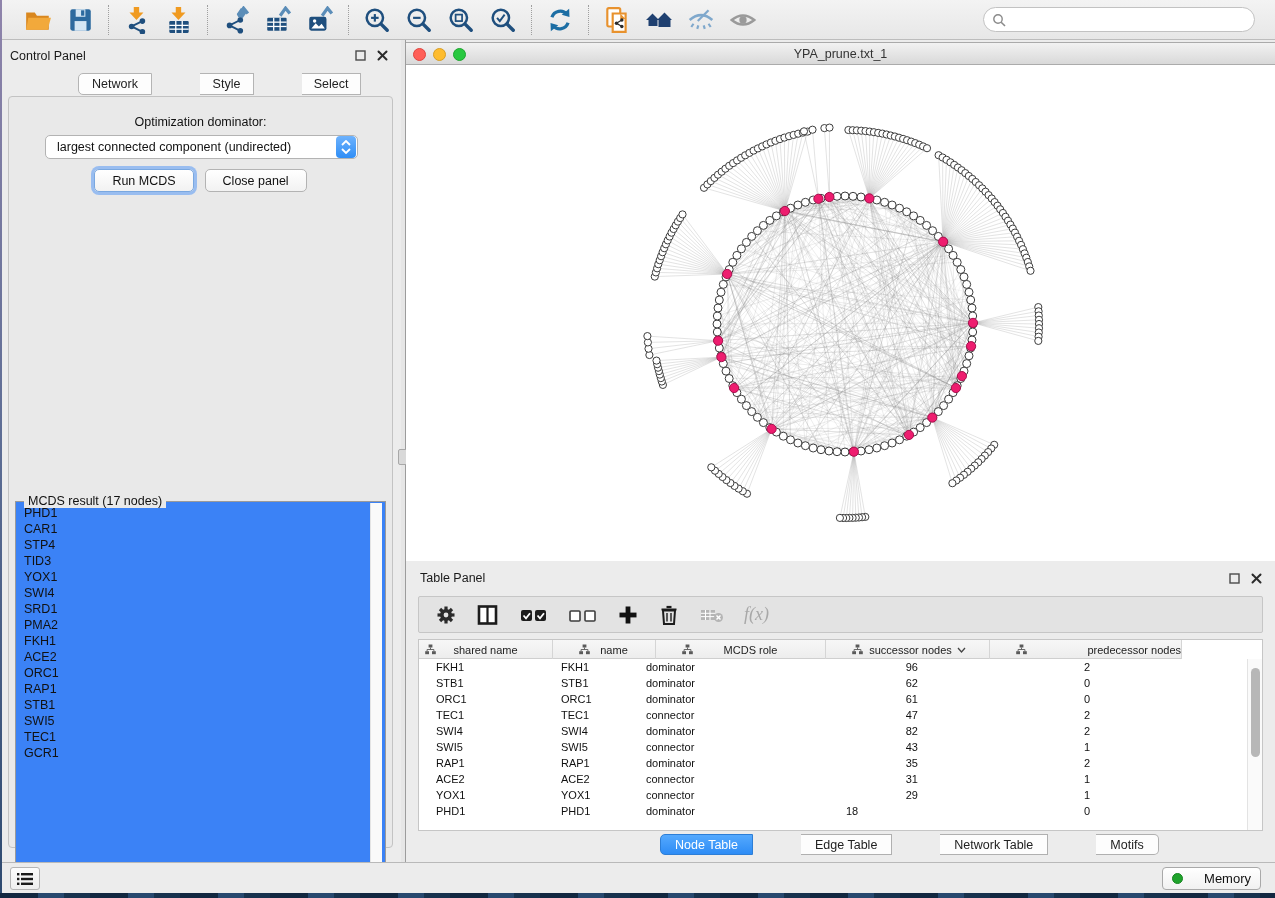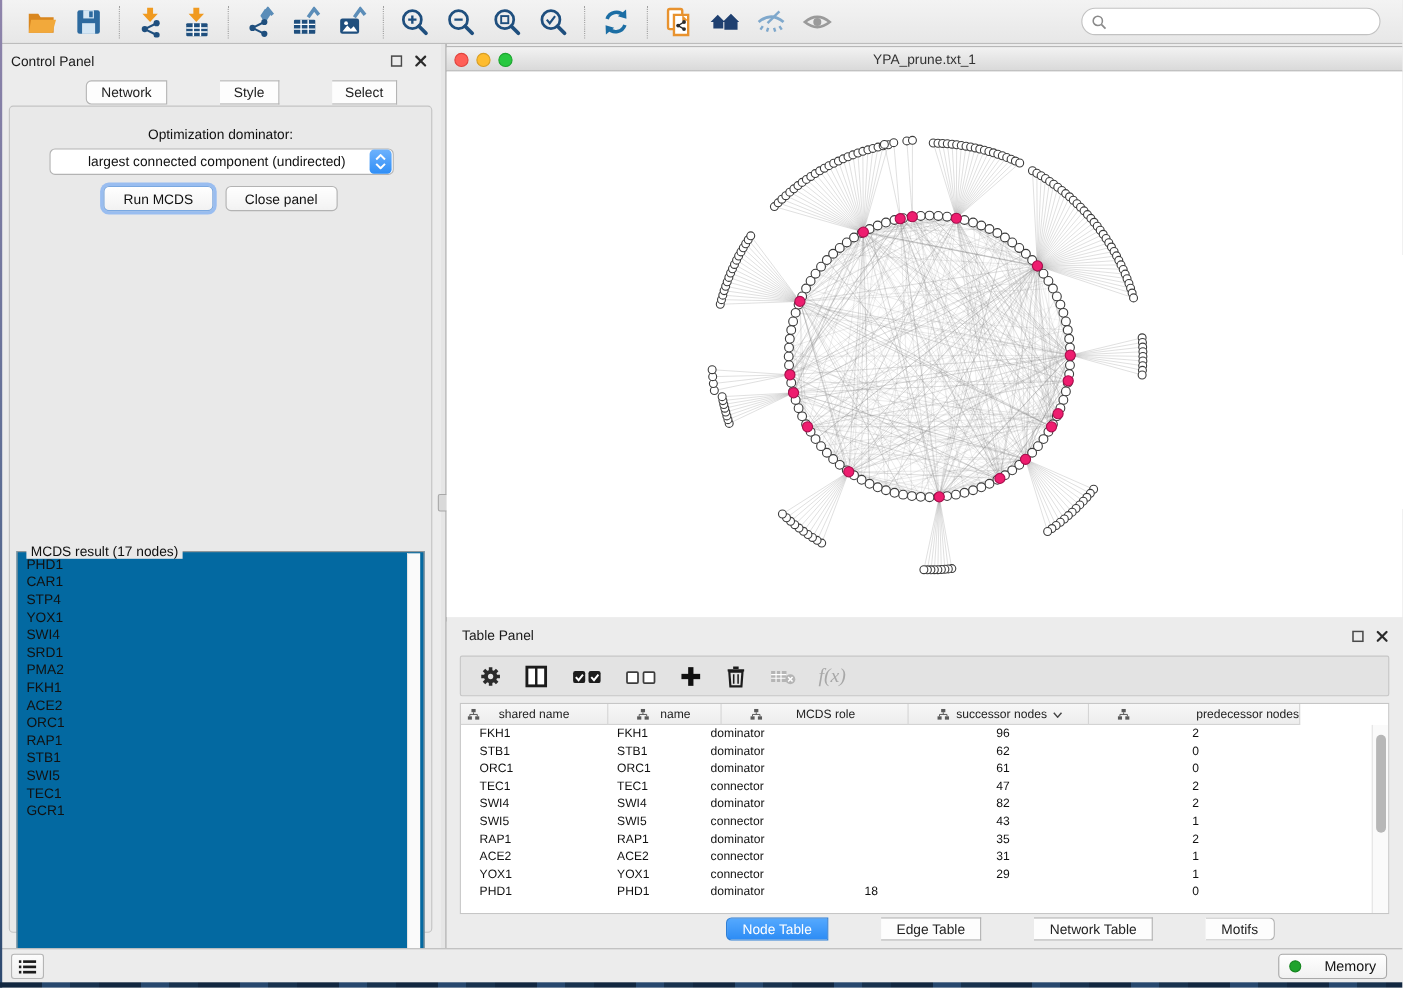--- a/index.html
+++ b/index.html
@@ -34,31 +34,31 @@
   .cp-tab { height:22px; background:#fdfdfd; border:1px solid #b4b4b4; border-left:none;
     font-size:12.5px; color:#222; display:flex; align-items:center; justify-content:center; cursor:pointer; }
   .cp-tab:first-child { border-left:1px solid #b4b4b4; border-radius:5px 0 0 5px; }
   .cp-tab:last-child { border-radius:0 5px 5px 0; }
   .cp-tab.active { background:linear-gradient(#58abfe,#2f8ef6); border-color:#2f7fd8; color:#fff; }
 
   #cp-card { position:absolute; left:8px; top:56px; width:385px; height:752px; background:#e9e9e9;
     border:1px solid #c3c3c3; border-radius:4px; }
   #opt-label { position:absolute; left:0; width:100%; top:18px; text-align:center; font-size:12.5px; color:#111; }
   #opt-select { position:absolute; left:36px; top:38px; width:313px; height:24px; background:#fff;
-    border:1px solid #b3b3b3; border-radius:5px; display:flex; align-items:center; cursor:pointer;padding-left:23px; }
+    border:1px solid #b3b3b3; border-radius:5px; display:flex; align-items:center; cursor:pointer; }
   #opt-select .sel-text { flex:1; font-size:12.5px; padding-left:11px; color:#111; white-space:nowrap; }
   .stepper { width:20px; height:22px; margin-right:1px; border-radius:4px;
     background:linear-gradient(#6db2fd,#2f8ef6); display:flex; flex-direction:column; align-items:center; justify-content:center; gap:2px; }
   #cp-buttons { position:absolute; left:0; width:100%; top:72px; display:flex; justify-content:center; gap:11px; }
   .push-btn { height:23px; background:linear-gradient(#ffffff,#f2f2f2); border:1px solid #b3b3b3;
     border-radius:5px; font-size:12.5px; color:#111; padding:0 17px; font-family:"Liberation Sans",sans-serif; cursor:pointer; }
   #run-btn { box-shadow:0 0 0 3px rgba(111,166,244,.65); border-color:#7aa8e0; }
 
   #mcds-fieldset { position:absolute; left:6px; top:404px; width:371px; height:372px;
-    border:1px solid #9a9a9a; background:#0369a1; }
+    border:1px solid #9a9a9a; background:#3b82f6; }
   #mcds-legend { position:absolute; left:8px; top:-8px; background:#e9e9e9; padding:0 4px; font-size:12.5px; color:#111; }
   #mcds-list { position:absolute; left:1px; top:3px; width:355px; height:364px; overflow:hidden; }
   .mcds-item { font-size:12.5px; line-height:16px; padding-left:7px; color:#111; cursor:default; }
   #mcds-scroll { position:absolute; right:3px; top:1px; width:12px; height:366px; background:#fafafa; border-left:1px solid #e4e4e4; }
 
   
   #splitter { left:401px; top:40px; width:5px; height:822px; background:#e6e6e6; border-right:1px solid #9c9c9c; cursor:col-resize; }
   #splitter-grip { position:absolute; left:-3px; top:409px; width:10px; height:16px; background:#d9d9d9; border:1px solid #a8a8a8; border-radius:2px; }
 
   
@@ -319,20 +319,21 @@
     <div id="cp-buttons">
       <button id="run-btn" class="push-btn">Run MCDS</button>
       <button id="close-btn" class="push-btn">Close panel</button>
     </div>
     <div id="mcds-fieldset">
       <div id="mcds-legend">MCDS result (17 nodes)</div>
       <div id="mcds-list">
           <div class="mcds-item">PHD1</div>
           <div class="mcds-item">CAR1</div>
           <div class="mcds-item">STP4</div>
+          <div class="mcds-item">TID3</div>
           <div class="mcds-item">YOX1</div>
           <div class="mcds-item">SWI4</div>
           <div class="mcds-item">SRD1</div>
           <div class="mcds-item">PMA2</div>
           <div class="mcds-item">FKH1</div>
           <div class="mcds-item">ACE2</div>
           <div class="mcds-item">ORC1</div>
           <div class="mcds-item">RAP1</div>
           <div class="mcds-item">STB1</div>
           <div class="mcds-item">SWI5</div>
@@ -1445,21 +1446,21 @@
           <div class="t-cell" style="width: 134px; text-align: left; padding-left: 17px;">YOX1</div>
           <div class="t-cell" style="width: 83px; text-align: left; padding-left: 8px;">YOX1</div>
           <div class="t-cell" style="width: 150px; text-align: left; padding-left: 10px;">connector</div>
           <div class="t-cell" style="width: 144px; text-align: right; padding-right: 12px;">29</div>
           <div class="t-cell" style="width: 172px; text-align: right; padding-right: 12px;">1</div>
         </div>
         <div class="t-row" style="top: 163px;">
           <div class="t-cell" style="width: 134px; text-align: left; padding-left: 17px;">PHD1</div>
           <div class="t-cell" style="width: 83px; text-align: left; padding-left: 8px;">PHD1</div>
           <div class="t-cell" style="width: 150px; text-align: left; padding-left: 10px;">dominator</div>
-          <div class="t-cell" style="width: 144px; text-align: left; padding-right: 12px;">18</div>
+          <div class="t-cell" style="width: 144px; text-align: center; padding-right: 12px;">18</div>
           <div class="t-cell" style="width: 172px; text-align: right; padding-right: 12px;">0</div>
         </div>
       </div>
     <div id="tbl-vscroll">
       <div id="tbl-thumb"></div>
     </div>
   </div>
 
   <div id="tp-tabs" class="tab-group">
       <div class="tp-tab active">Node Table</div>

